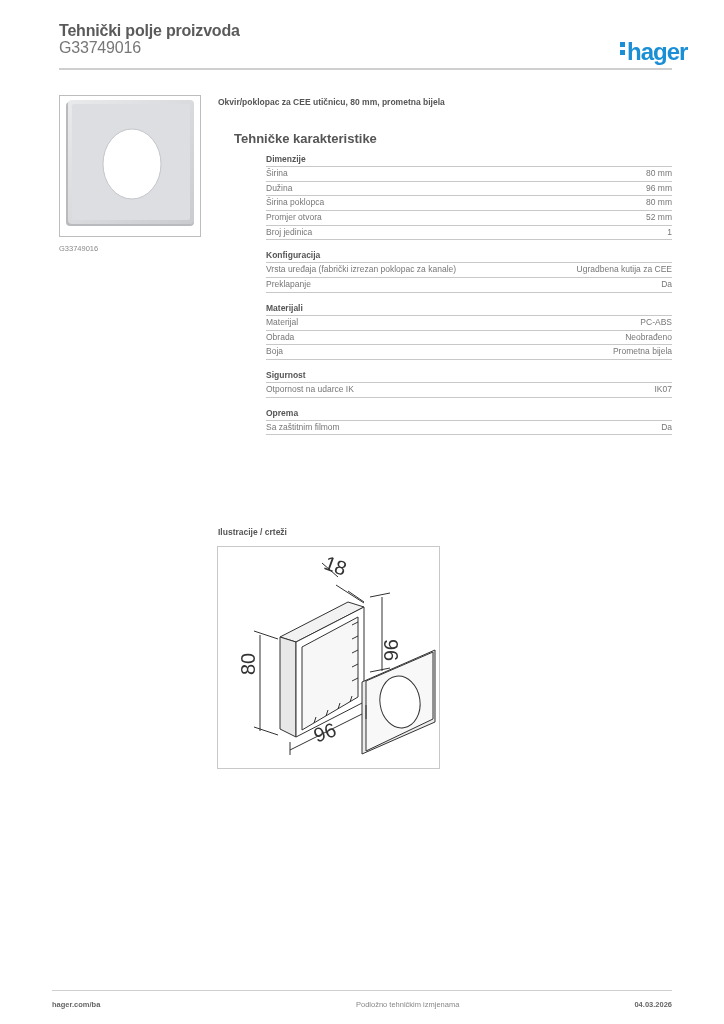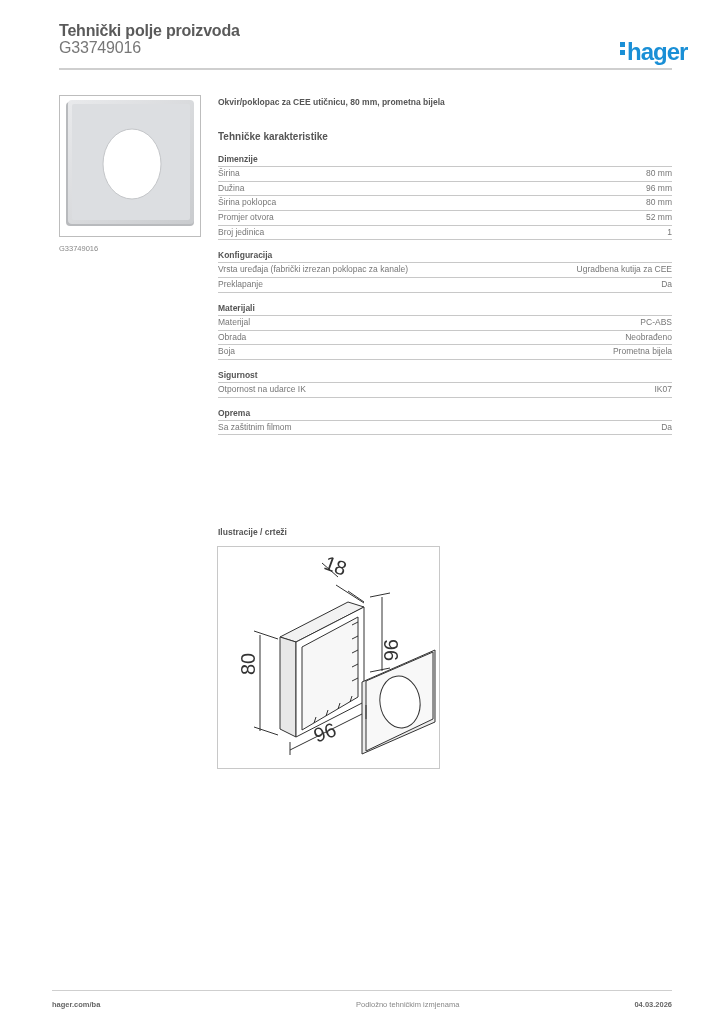--- a/index.html
+++ b/index.html
@@ -8,24 +8,24 @@
   .hdr-code { position: absolute; left: 59px; top: 39px; font-size: 16px; color: #777; letter-spacing: -0.2px; }
   .logo { position: absolute; left: 620px; top: 28px; font-size: 24px; font-weight: bold; color: #1a8fd6; letter-spacing: -1px; line-height: 1; margin-top: 12px; }
   .logo .colon { display: inline-block; width: 5px; margin-right: 2px; position: relative; top: -2px; }
   .logo .colon i { display: block; width: 5px; height: 5px; background: #1a8fd6; margin: 3px 0; }
   .hdr-line { position: absolute; left: 59px; top: 68px; width: 613px; height: 2px; background: #cfcfcf; }
 
   .photo { position: absolute; left: 59px; top: 95px; width: 142px; height: 142px; border: 1px solid #bdbdbd; box-sizing: border-box; background: #fff; }
   .photo-caption { position: absolute; left: 59px; top: 244px; font-size: 7.5px; color: #888; }
 
   .product-name { position: absolute; left: 218px; top: 97px; font-size: 8.5px; font-weight: bold; color: #555; }
-  .tech-title { position: absolute; left: 218px; top: 131px; font-size: 10px; font-weight: bold; color: #555; }
+  .tech-title { position: absolute; left: 234px; top: 131px; font-size: 13px; font-weight: bold; color: #555; }
 
   .specs { position: absolute; left: 218px; top: 153px; width: 454px; }
-  .sect { margin-bottom: 9px; }
+  .sect { margin-bottom: 9px; margin-left: 48px; }
   .sect-title { font-size: 8.5px; font-weight: bold; color: #555; height: 13px; line-height: 13px; border-bottom: 1px solid #c8c8c8; }
   .row { display: flex; justify-content: space-between; font-size: 8.5px; color: #777; height: 13.7px; line-height: 13.7px; border-bottom: 1px solid #c8c8c8; }
   .row span { white-space: nowrap; }
 
   .illus-title { position: absolute; left: 218px; top: 527px; font-size: 8.5px; font-weight: bold; color: #555; }
   .drawing { position: absolute; left: 217px; top: 546px; width: 223px; height: 223px; border: 1px solid #c8c8c8; box-sizing: border-box; background: #fff; }
 
   .ftr-line { position: absolute; left: 52px; top: 990px; width: 620px; height: 1px; background: #cfcfcf; }
   .ftr-left { position: absolute; left: 52px; top: 1000px; font-size: 7.5px; font-weight: bold; color: #666; }
   .ftr-mid { position: absolute; left: 312px; top: 1000px; font-size: 7.5px; color: #888; padding-left: 44px; }

